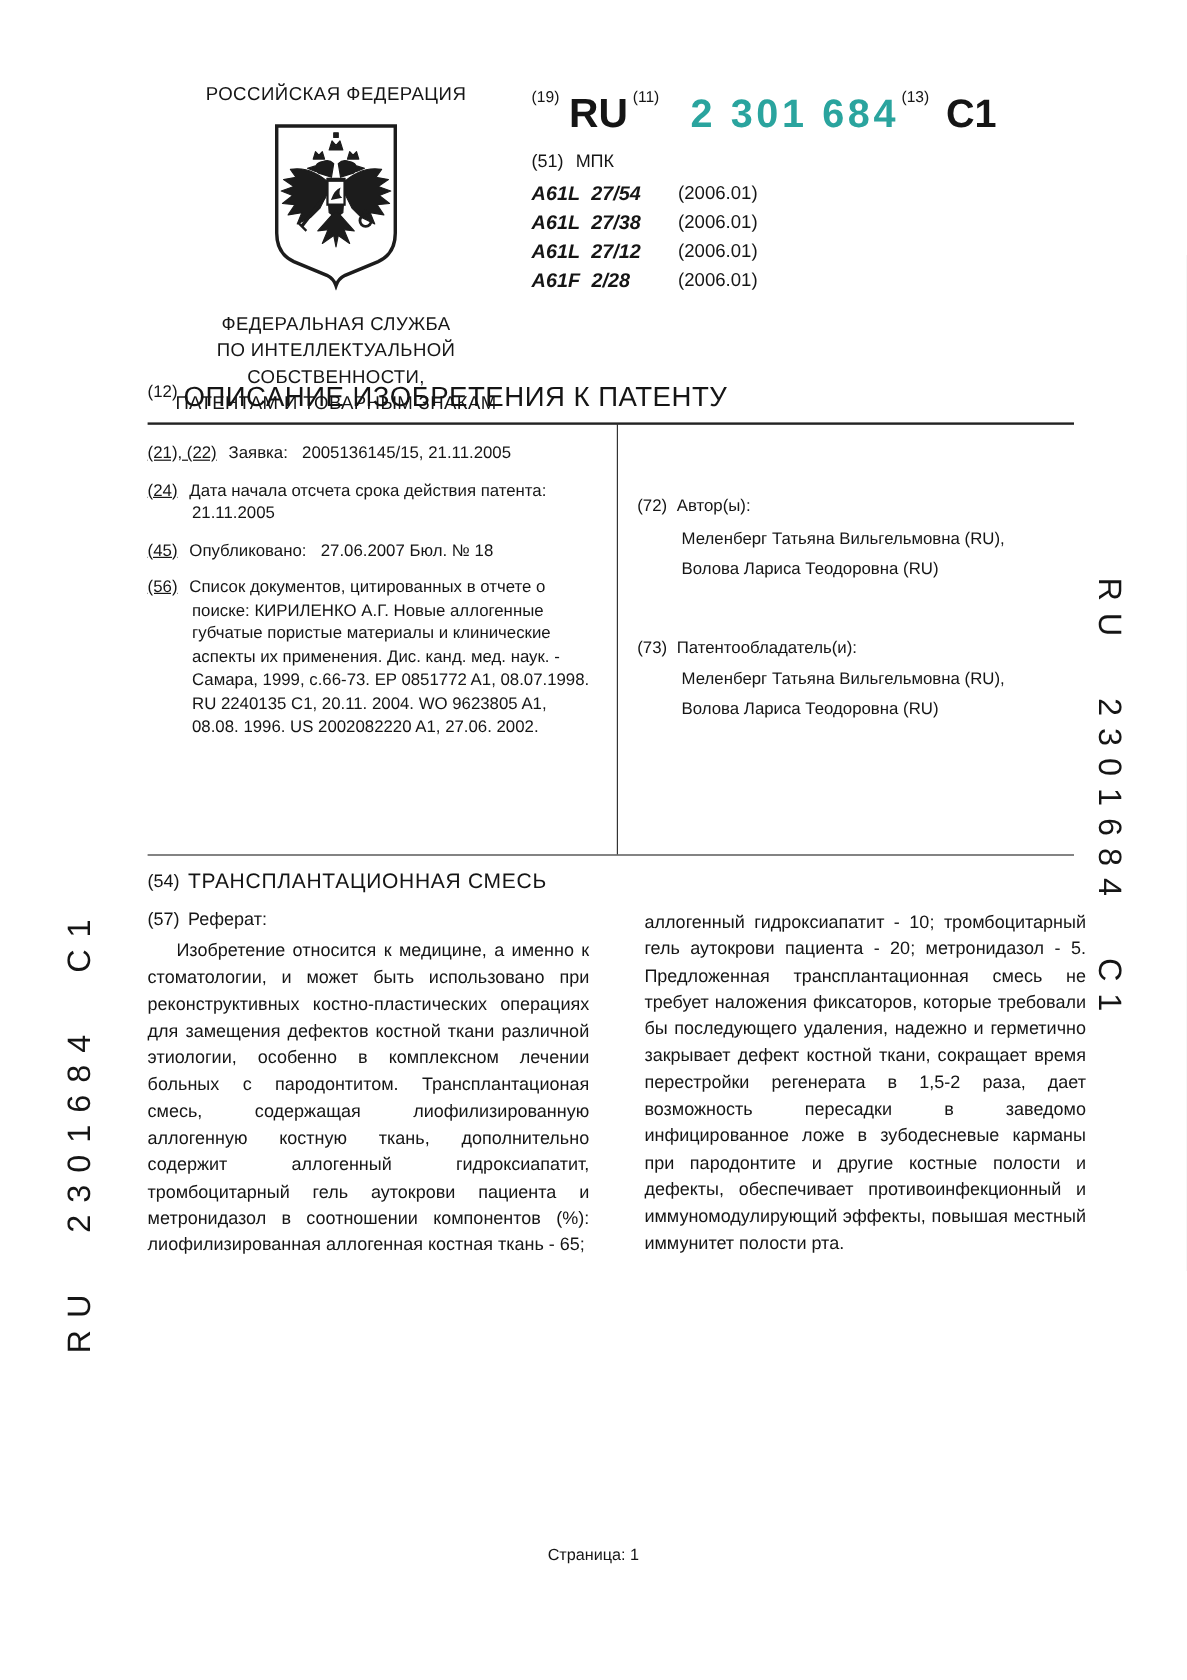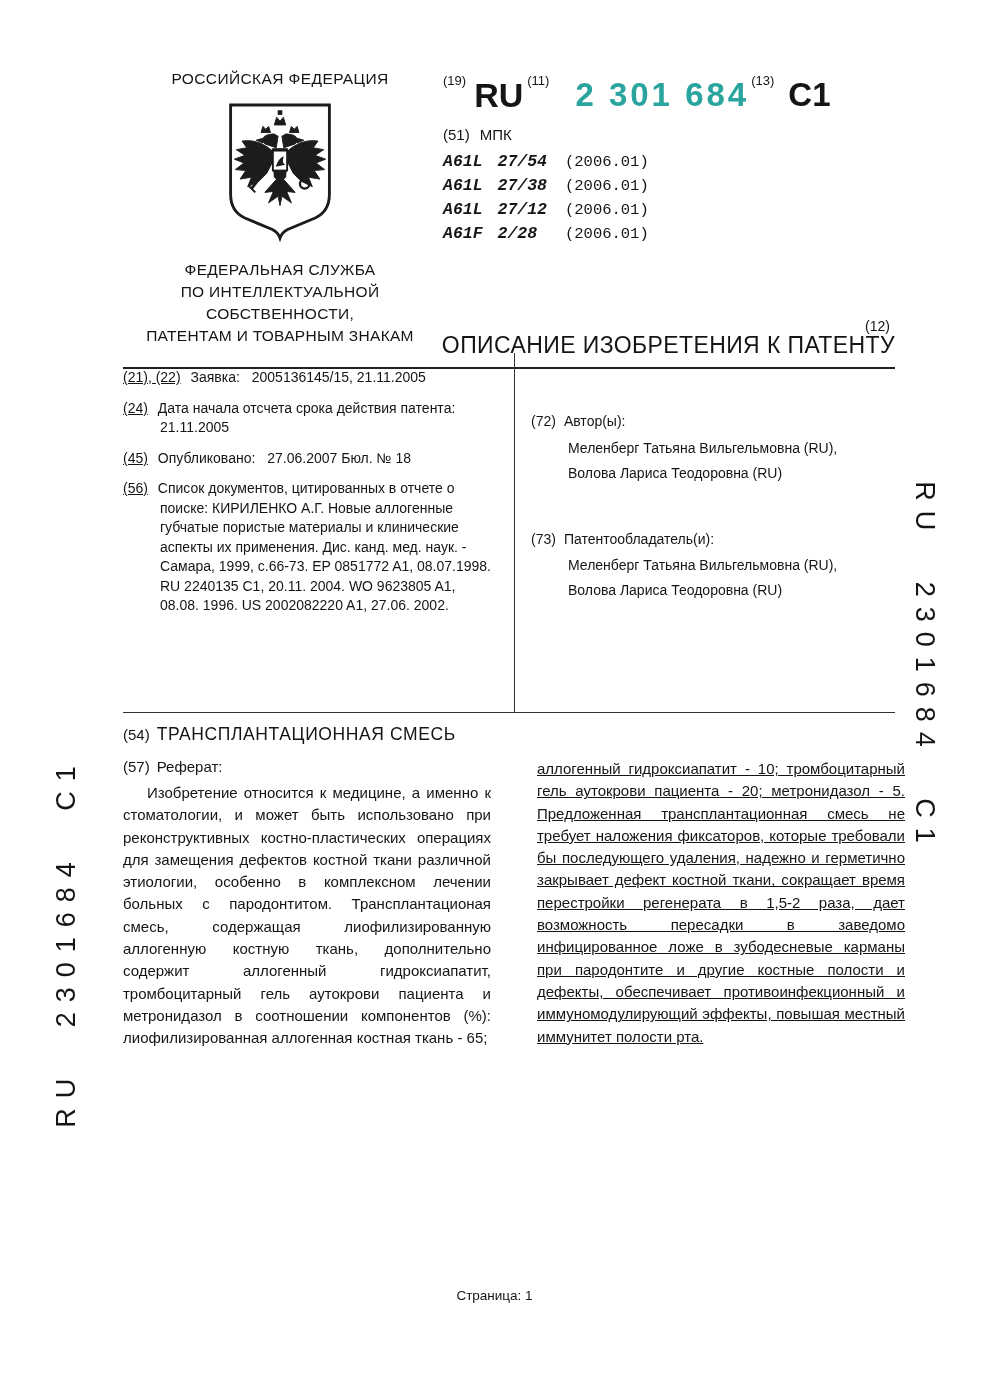--- a/index.html
+++ b/index.html
@@ -15,27 +15,27 @@
   .authority{margin-top:13px;font-size:15.5px;line-height:22px;letter-spacing:0.3px;}
   
   .header-right{position:absolute;left:443px;top:72px;width:480px;}
   .publine{display:flex;align-items:flex-start;}
   .sup{font-size:13px;line-height:1;margin-top:2px;}
   .cc{font-size:34px;font-weight:bold;line-height:1;margin:6px 4px 0 8px;}
   .pubnum{font-size:33px;font-weight:bold;line-height:1;letter-spacing:3px;color:var(--accent,#2aa49e);margin:6px 2px 0 26px;}
   .kindcode{font-size:33px;font-weight:bold;line-height:1;margin:6px 0 0 14px;}
   .ipc-head{margin-top:14px;font-size:15px;}
   .ipc-head .lbl{margin-right:10px;}
-  .ipc-rows{margin-top:7px;font-family:Liberation Mono, monospace;}
+  .ipc-rows{margin-top:7px;}
   .ipc-row{display:flex;font-size:16.5px;line-height:24px;}
   .ipc-code{width:122px;font-weight:bold;font-style:italic;word-spacing:5px;}
   .ipc-ver{font-size:15.5px;}
   
   .doc-title{position:absolute;left:123px;top:318px;width:772px;border-bottom:2px solid #222;
-    padding-bottom:9px;display:flex;align-items:flex-end;flex-direction:column;}
+    padding-bottom:9px;display:flex;align-items:flex-start;}
   .doc-title .sup{font-size:14px;margin:1px 5px 0 0;}
   .doc-title .t{font-size:23px;line-height:1.1;letter-spacing:0.4px;}
   
   .biblio{position:absolute;left:123px;top:353px;width:772px;height:360px;
     border-bottom:1px solid #333;display:flex;box-sizing:border-box;}
   .bcol-left{width:392px;border-right:1px solid #333;padding:15px 20px 0 0;box-sizing:border-box;}
   .bcol-right{flex:1;padding:15px 0 0 16px;}
   .bitem{font-size:14px;line-height:19.5px;padding-left:37px;text-indent:-37px;margin:0 0 11px 0;}
   .bitem .code{margin-right:6px;text-decoration:underline;}
   .bitem .lbl{margin-right:8px;}
@@ -49,21 +49,21 @@
   .invention{position:absolute;left:123px;top:724px;width:782px;}
   .inv-title{display:flex;align-items:center;}
   .inv-title .code{font-size:15px;margin-right:7px;}
   .inv-title .t{font-size:17.5px;letter-spacing:0.6px;}
   .abs-row{margin-top:13px;display:flex;gap:46px;}
   .abs-col{width:368px;}
   .abs-head{font-size:15px;}
   .abs-head .code{margin-right:7px;}
   .abs-par{font-size:15px;line-height:22.3px;text-align:justify;margin-top:7px;}
   .abs-par.first{text-indent:24px;}
-  .abs-par.cont{margin-top:0;text-decoration:underline;}
+  .abs-par.cont{margin-top:0;}
   
   .side{position:absolute;width:460px;height:36px;font-size:27px;letter-spacing:10px;
     word-spacing:24px;text-align:center;line-height:36px;font-weight:500;white-space:nowrap;}
   .side-left{left:-164px;top:924px;transform:rotate(-90deg);}
   .side-right{left:695px;top:649px;transform:rotate(90deg);}
   
   .footer{position:absolute;left:0;top:1288px;width:100%;text-align:center;font-size:13.5px;}
 </style>
 </head>
 <body>

